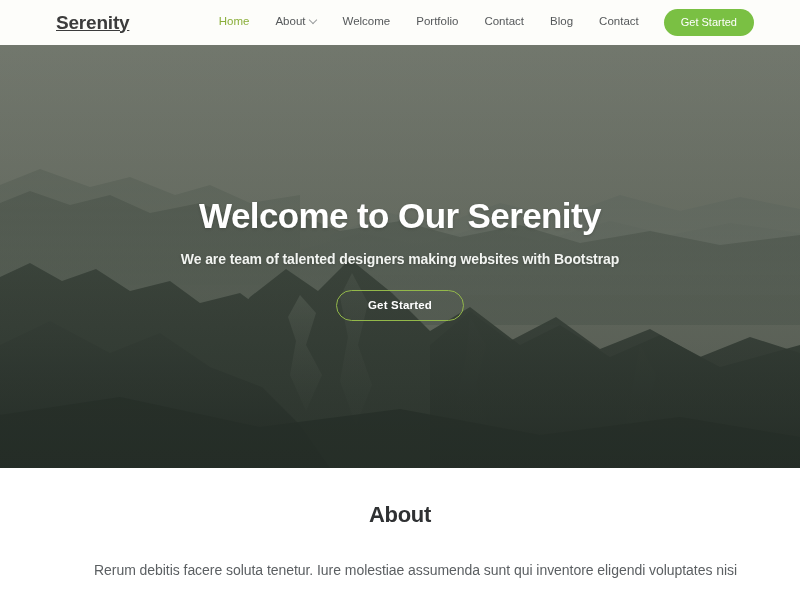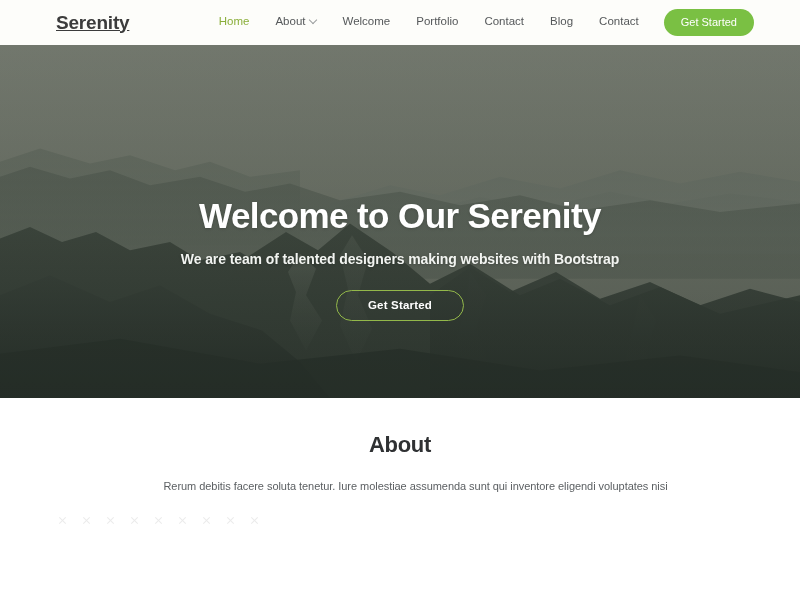--- a/index.html
+++ b/index.html
@@ -84,21 +84,21 @@
     border-radius: 40px;
     padding: 8px 17px;
     cursor: pointer;
     white-space: nowrap;
     line-height: 1;
   }
 
   
   .hero {
     position: relative;
-    height: 353px;
+    height: 423px;
     overflow: hidden;
     background: #701a75;
   }
 
   .hero-photo {
     position: absolute;
     inset: 0;
     background-color: #6e7169;
   }
 
@@ -162,22 +162,22 @@
   }
 
   .about-title {
     font-size: 22px;
     font-weight: bold;
     color: #2f3133;
     letter-spacing: -0.3px;
   }
 
   .about-text {
-    margin-top: 22px;
-    font-size: 11px;
+    margin-top: 34px;
+    font-size: 14px;
     color: #5b5f62;
     letter-spacing: -0.05px;
     padding-left: 31px;
   }
 
   
   .broken-row {
     margin-top: 24px;
     padding-left: 58px;
     display: flex;

